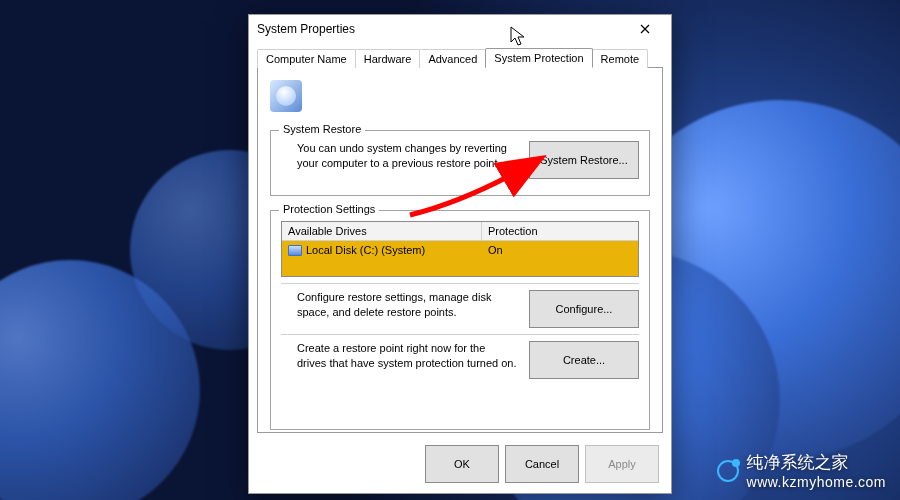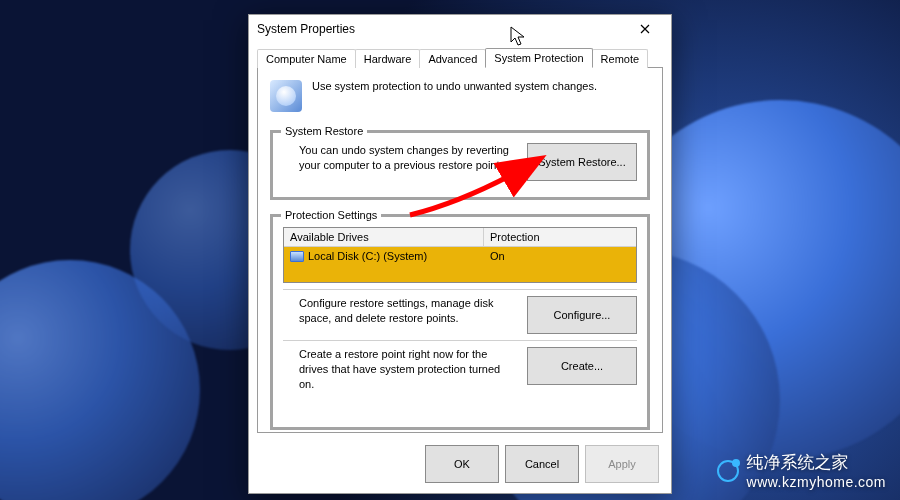--- a/index.html
+++ b/index.html
@@ -112,21 +112,21 @@
     position: relative;
   }
   .shield-icon::after {
     content: "";
     position: absolute;
     inset: 6px;
     background: radial-gradient(circle at 40% 30%, #fff, #9bc0f5);
     border-radius: 50%;
   }
   .frame {
-    border: 3px solid #a3a3a3;
+    border: 1px solid #a3a3a3;
     padding: 10px 10px 10px 10px;
     position: relative;
     margin-top: 6px;
   }
   .frame-title {
     position: absolute;
     top: -8px;
     left: 8px;
     background: #fff;
     padding: 0 4px;
@@ -262,21 +262,20 @@
     <div class="tab">Hardware</div>
     <div class="tab">Advanced</div>
     <div class="tab active">System Protection</div>
     <div class="tab">Remote</div>
   </div>
 
   <div class="tab-body">
 
     <div class="intro">
       <div class="shield-icon"></div>
-      <div>Use system protection to undo unwanted system changes.</div>
     </div>
 
     <div class="frame">
       <div class="frame-title">System Restore</div>
       <div class="row">
         <div class="txt">You can undo system changes by reverting your computer to a previous restore point.</div>
         <button class="btn">System Restore...</button>
       </div>
     </div>
 

